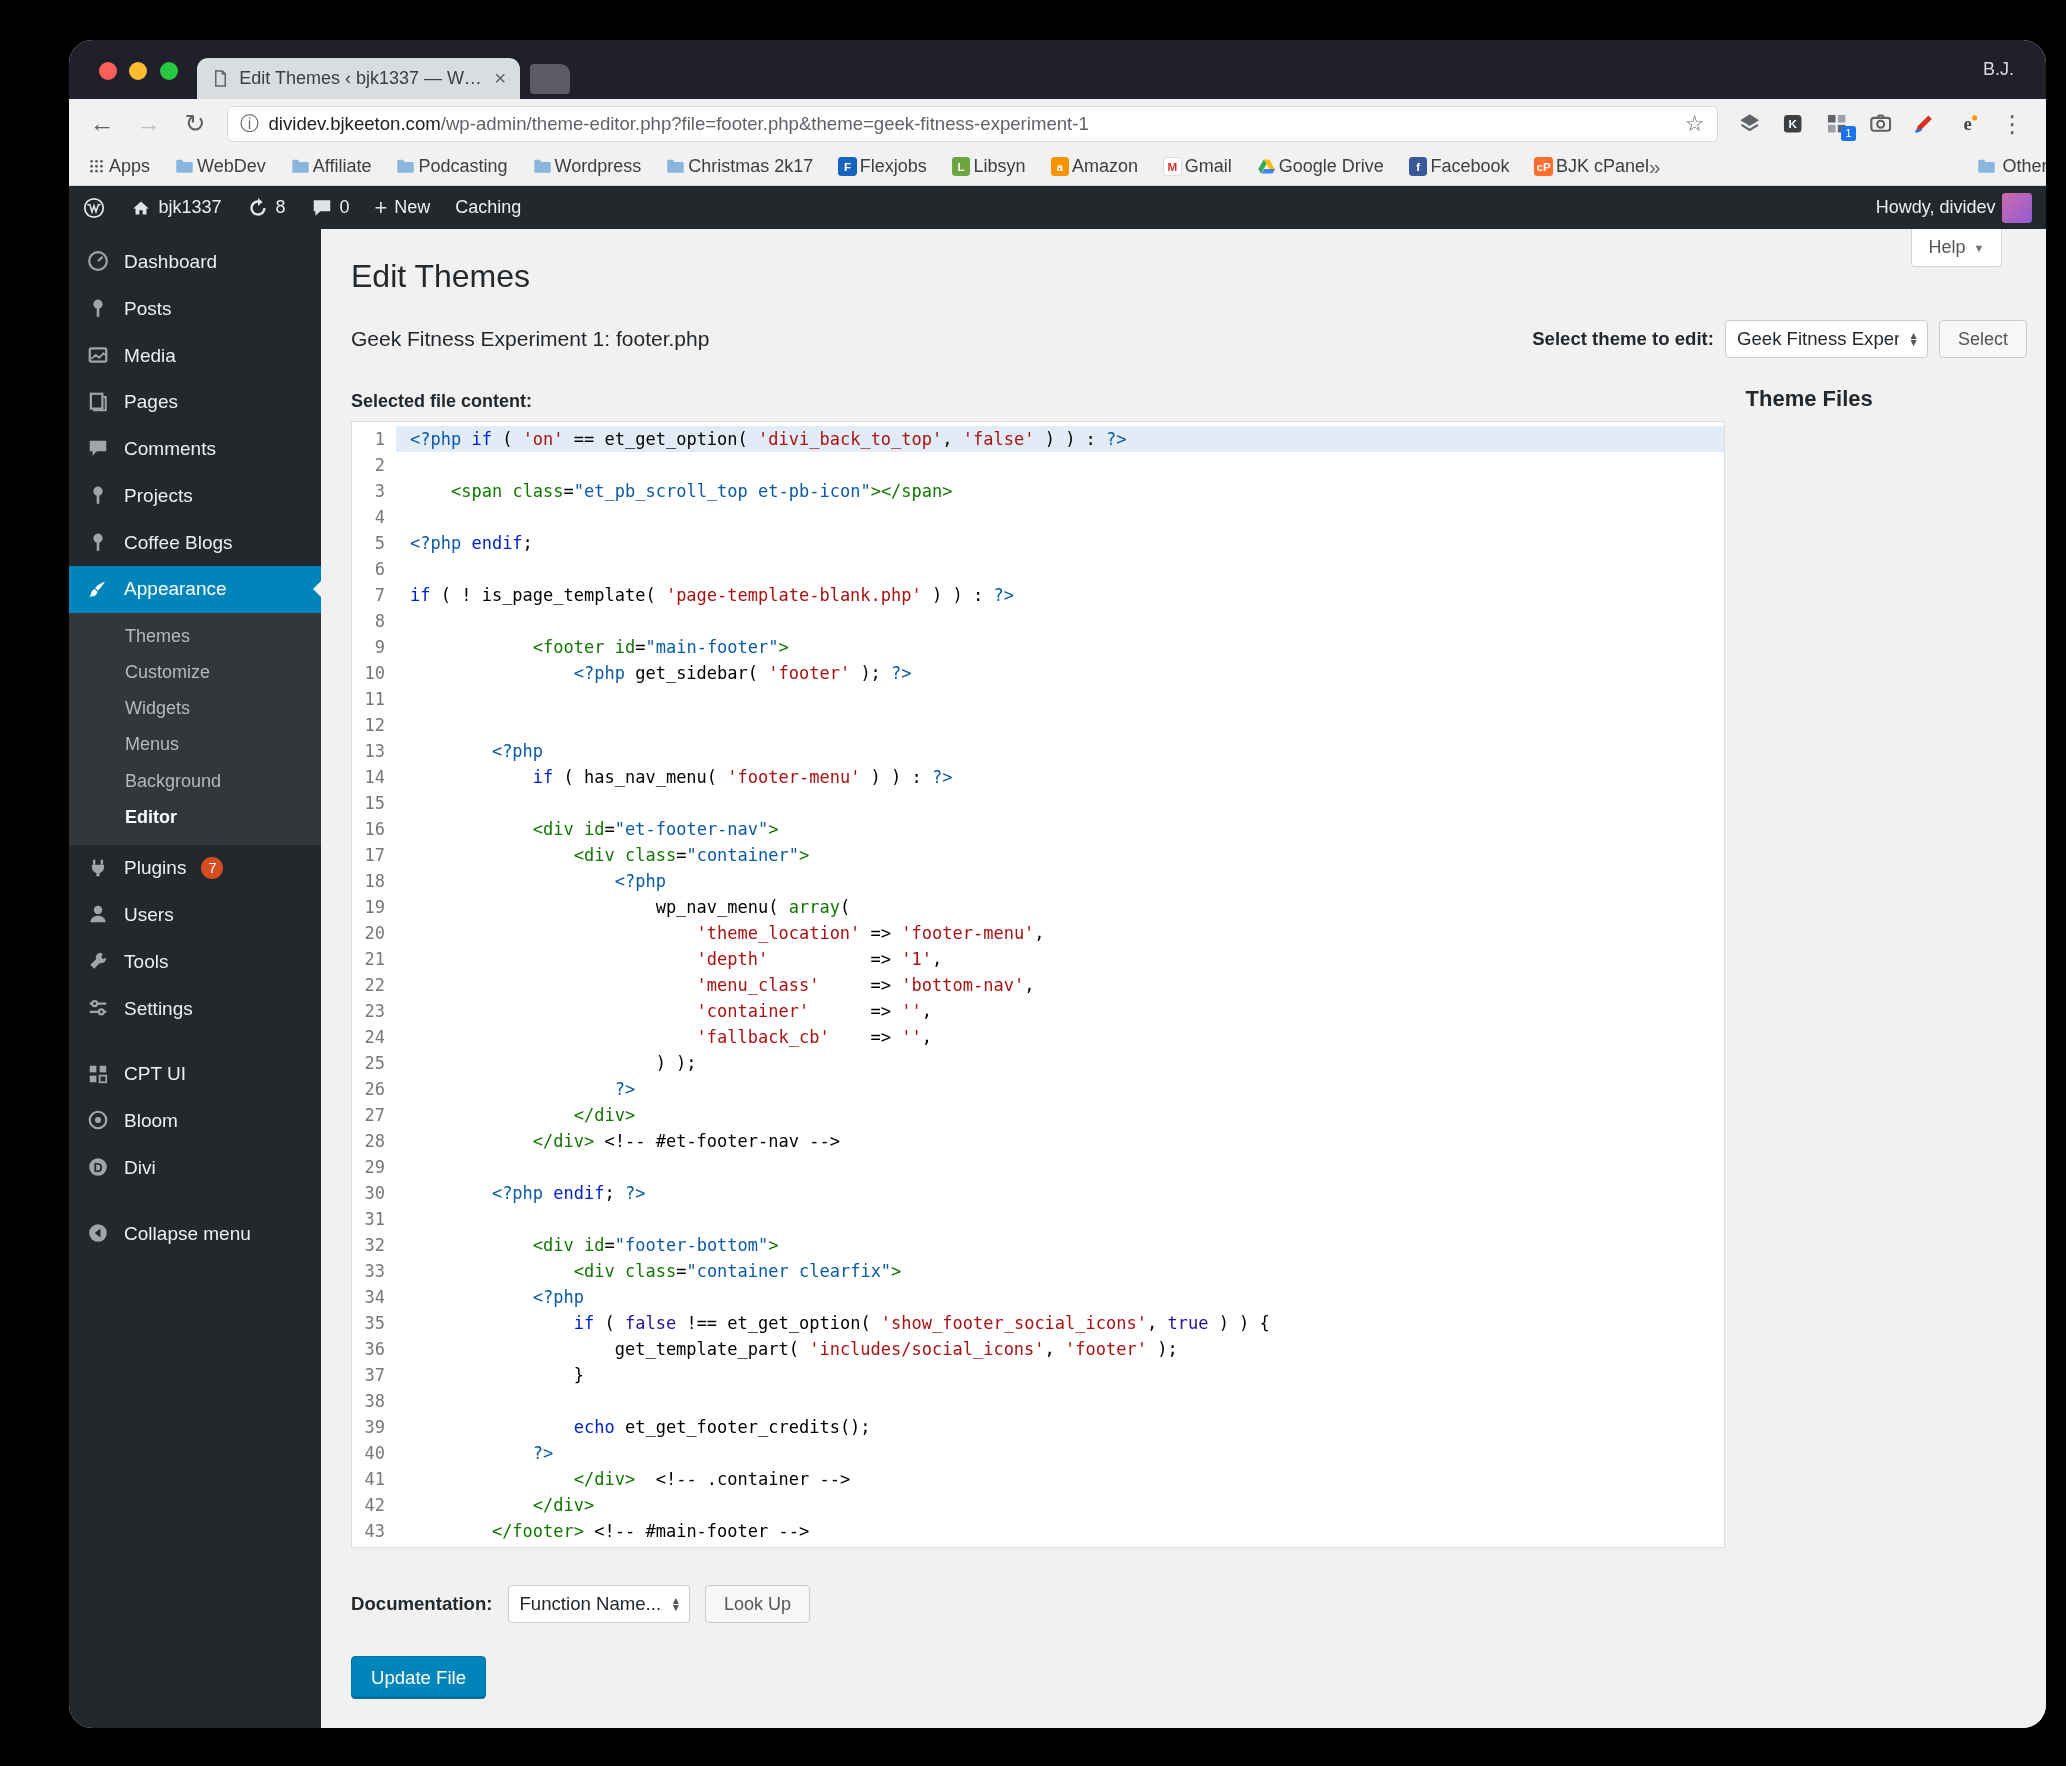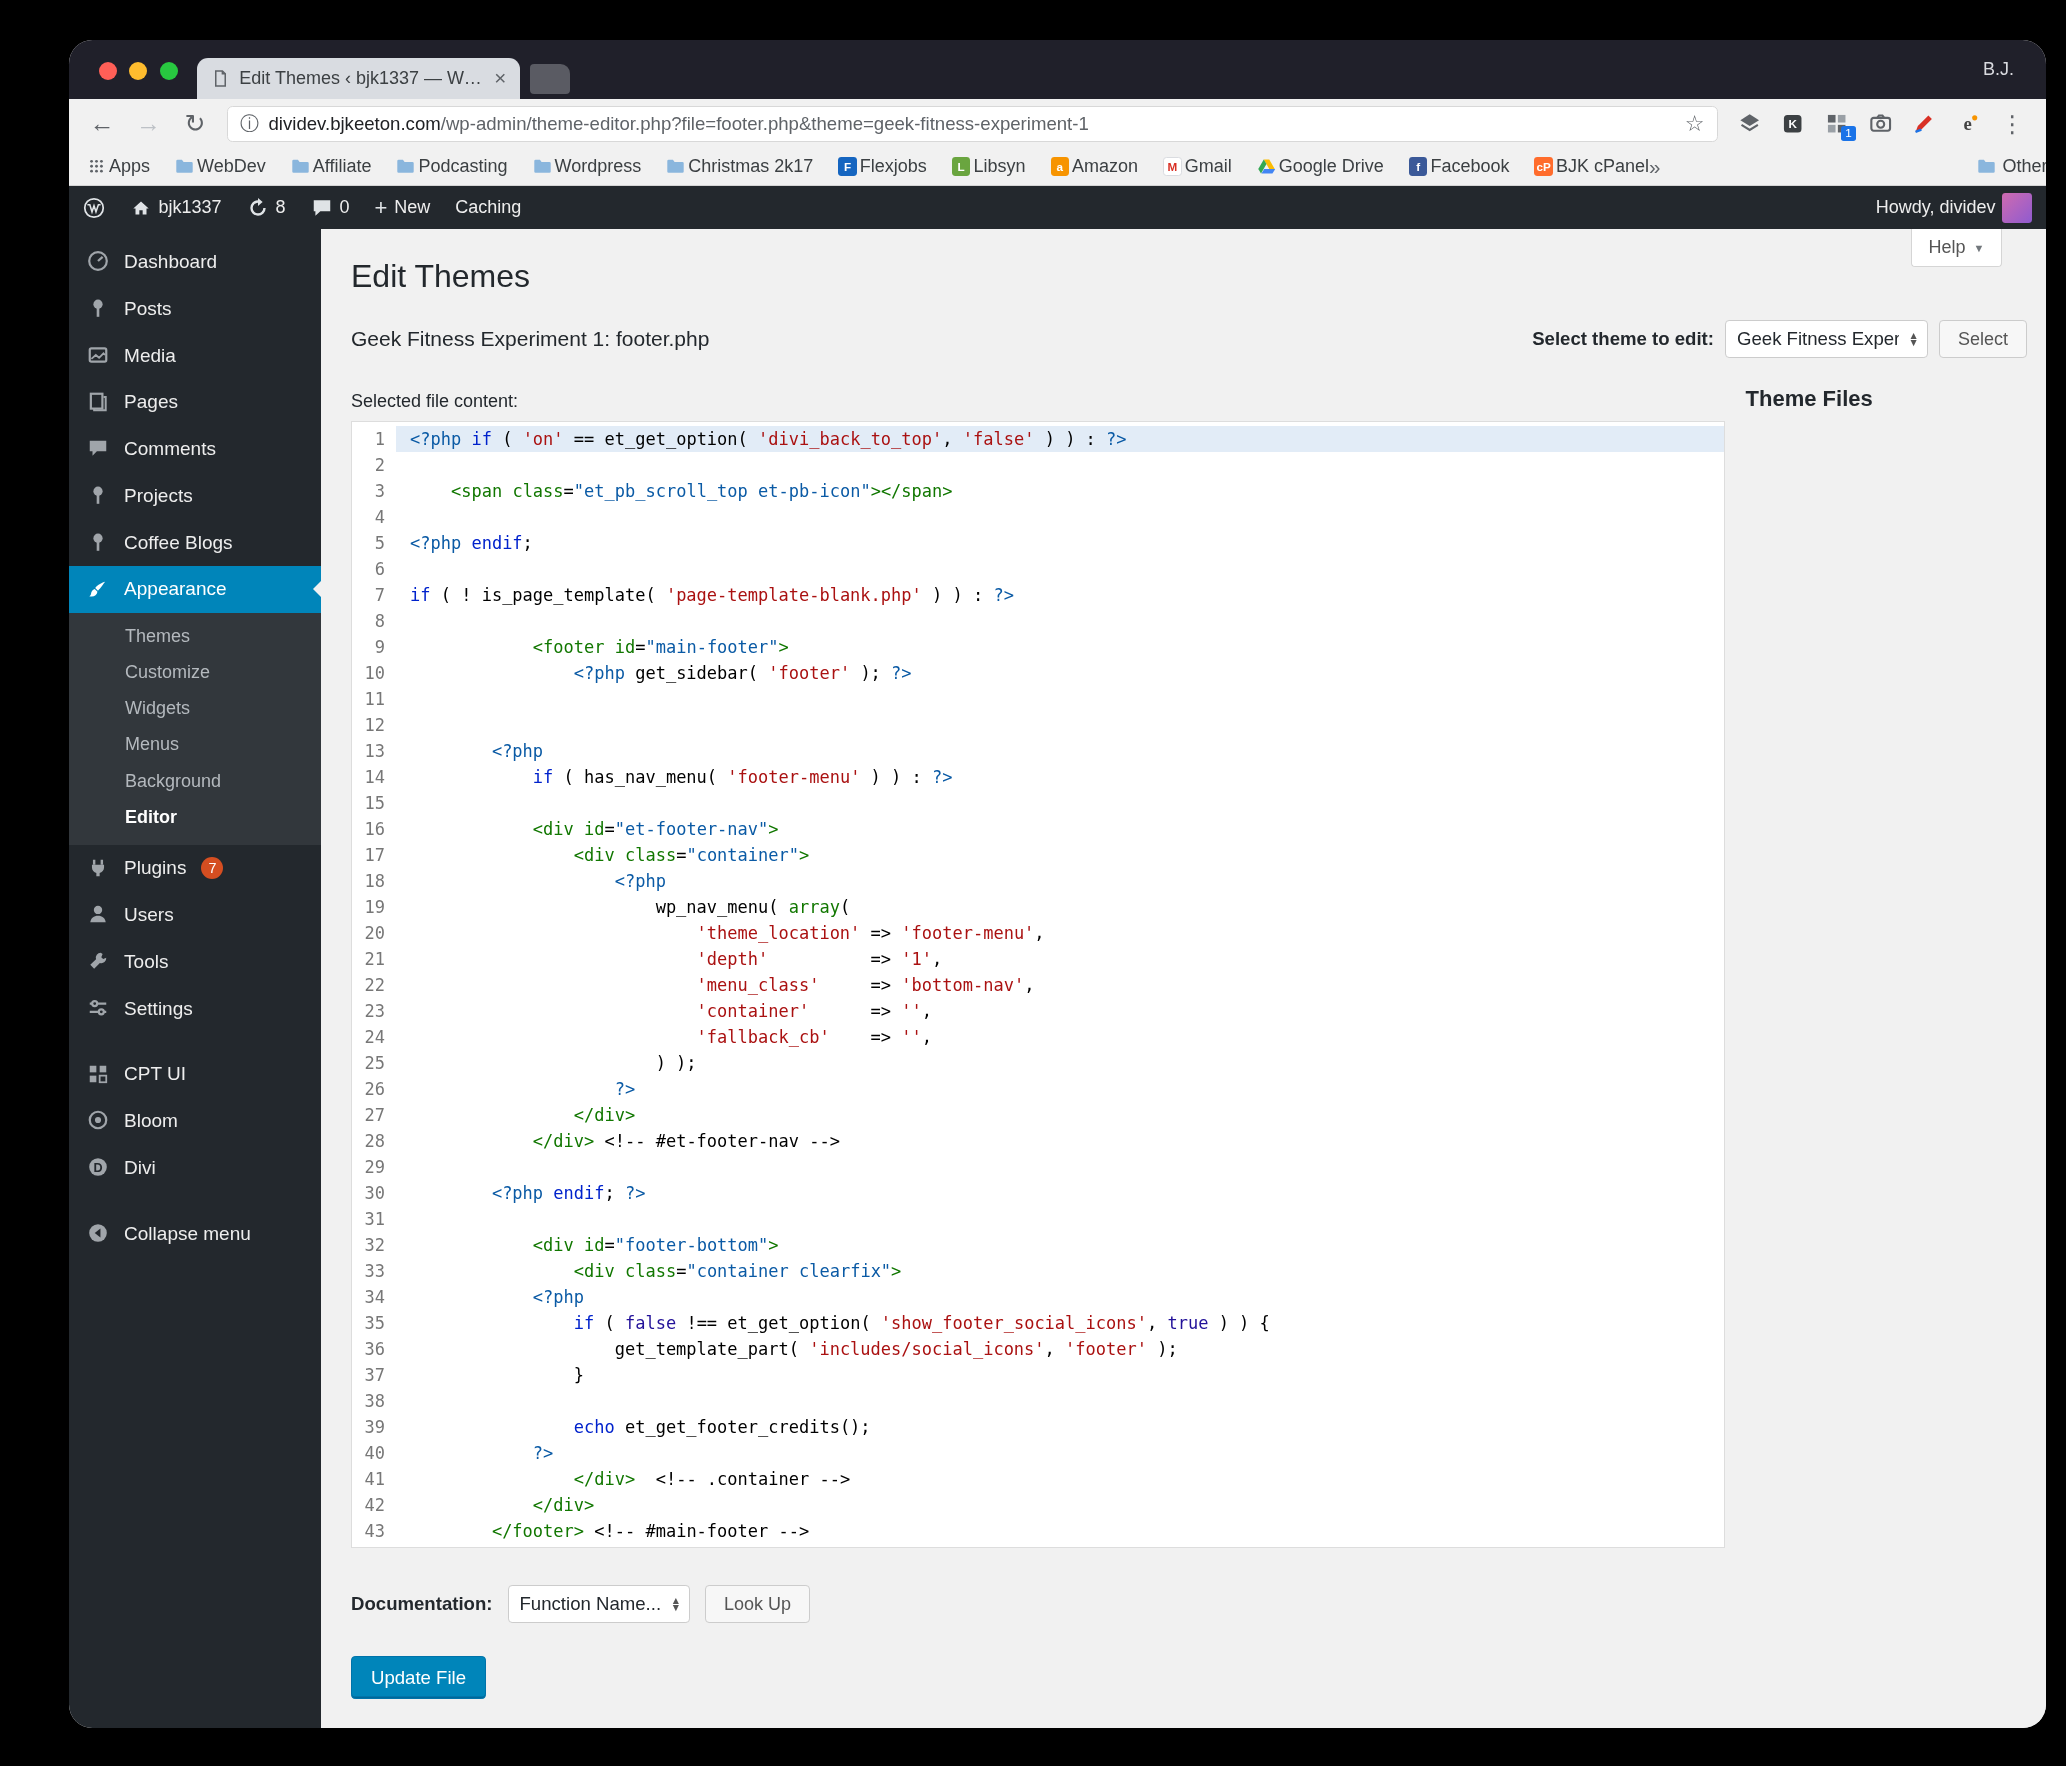--- a/index.html
+++ b/index.html
@@ -76,21 +76,21 @@
   h1.page-title{margin-top:29px;font-size:32px;font-weight:400;color:#23282d}
   .subhead-row{margin-top:25px;display:flex;justify-content:space-between;align-items:center}
   .subtitle{font-size:21px;font-weight:normal;color:#23282d}
   .theme-select-group{display:flex;align-items:center;gap:11px;font-size:18.6px;color:#23282d;font-weight:600}
   .select-box{display:flex;align-items:center;gap:9.6px;background:#fff;border:0.7px solid #ccc;border-radius:4.1px;height:38px;padding:0 8.2px 0 11px;font-weight:400}
   .select-value{max-width:162px;white-space:nowrap;overflow:hidden}
   .stepper{display:flex;flex-direction:column;line-height:.72;font-size:10.3px;color:#555}
   .btn-secondary{background:#f7f7f7;border:0.7px solid #ccc;border-radius:4.1px;padding:7.6px 18px;color:#555;font-size:18px;white-space:nowrap}
 
   .labels-row{margin-top:27.5px;display:grid;grid-template-columns:1fr 302px;align-items:end}
-  .file-label{font-size:18px;font-weight:normal;color:#23282d}
+  .file-label{font-size:18px;font-weight:bold;color:#23282d}
   .tf-heading{font-size:22px;font-weight:bold;color:#23282d;padding-left:20.6px}
 
   .editor-grid{margin-top:9.6px;display:grid;grid-template-columns:1fr 302px;align-items:start}
   .code-editor{background:#fff;border:0.7px solid #ddd;font-family:"DejaVu Sans Mono",monospace;font-size:17px;line-height:26px;color:#000;padding:3.4px 0;cursor:text}
   .cm-line{display:flex;white-space:pre}
   .ln{width:44px;flex:none;text-align:right;padding-right:11px;color:#777}
   .code{flex:1;padding-left:14px;min-width:0;overflow:hidden}
   .cm-line.hl .code{background:#e2ecf7}
   .tk-p{color:#000}
   .tk-m{color:#0a5aa5}

